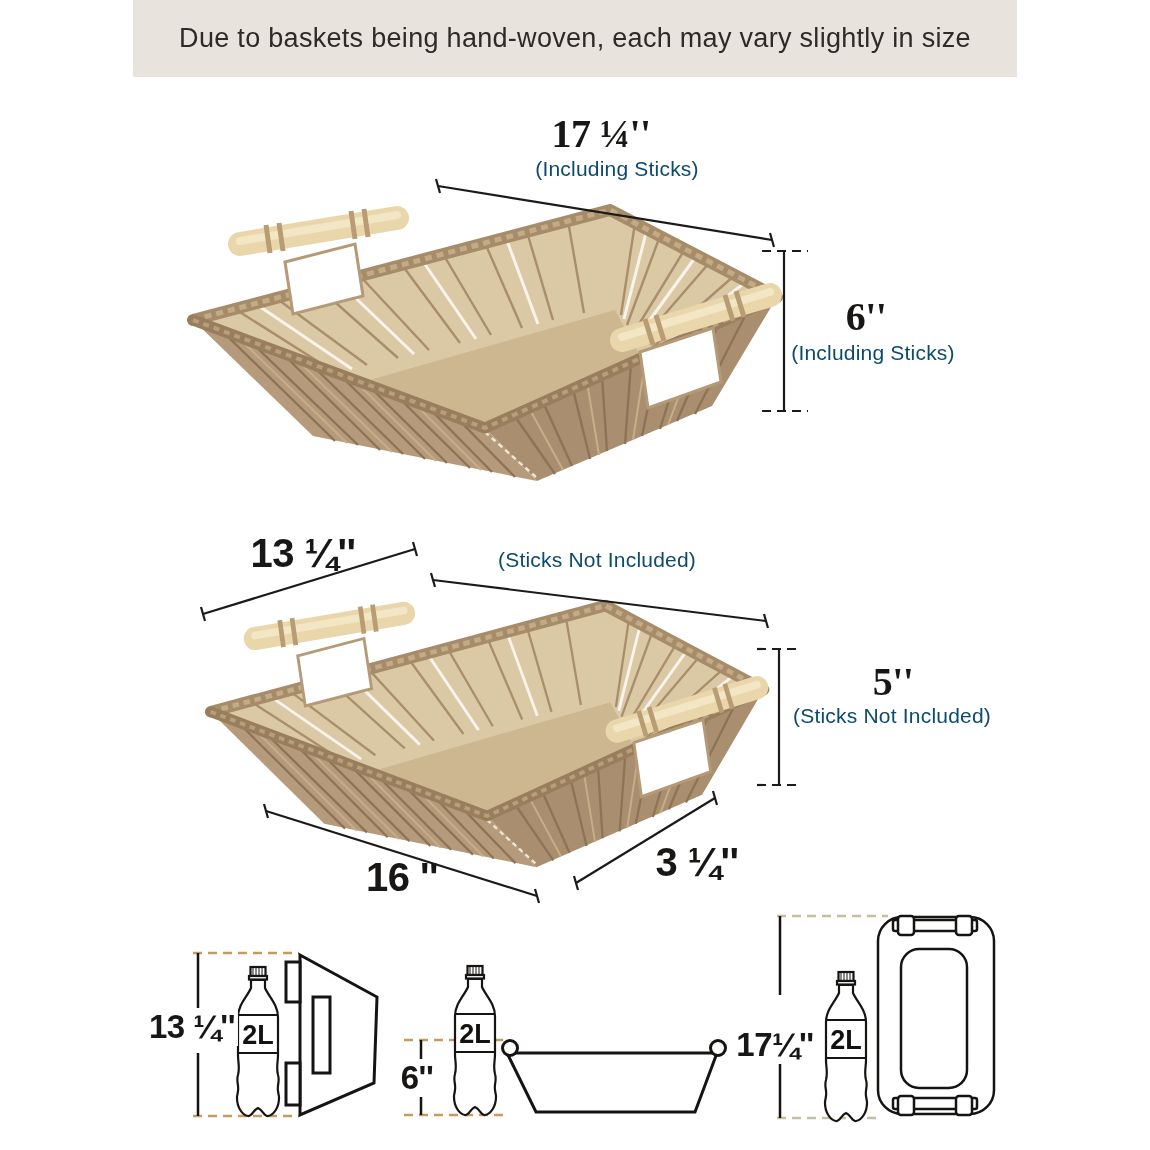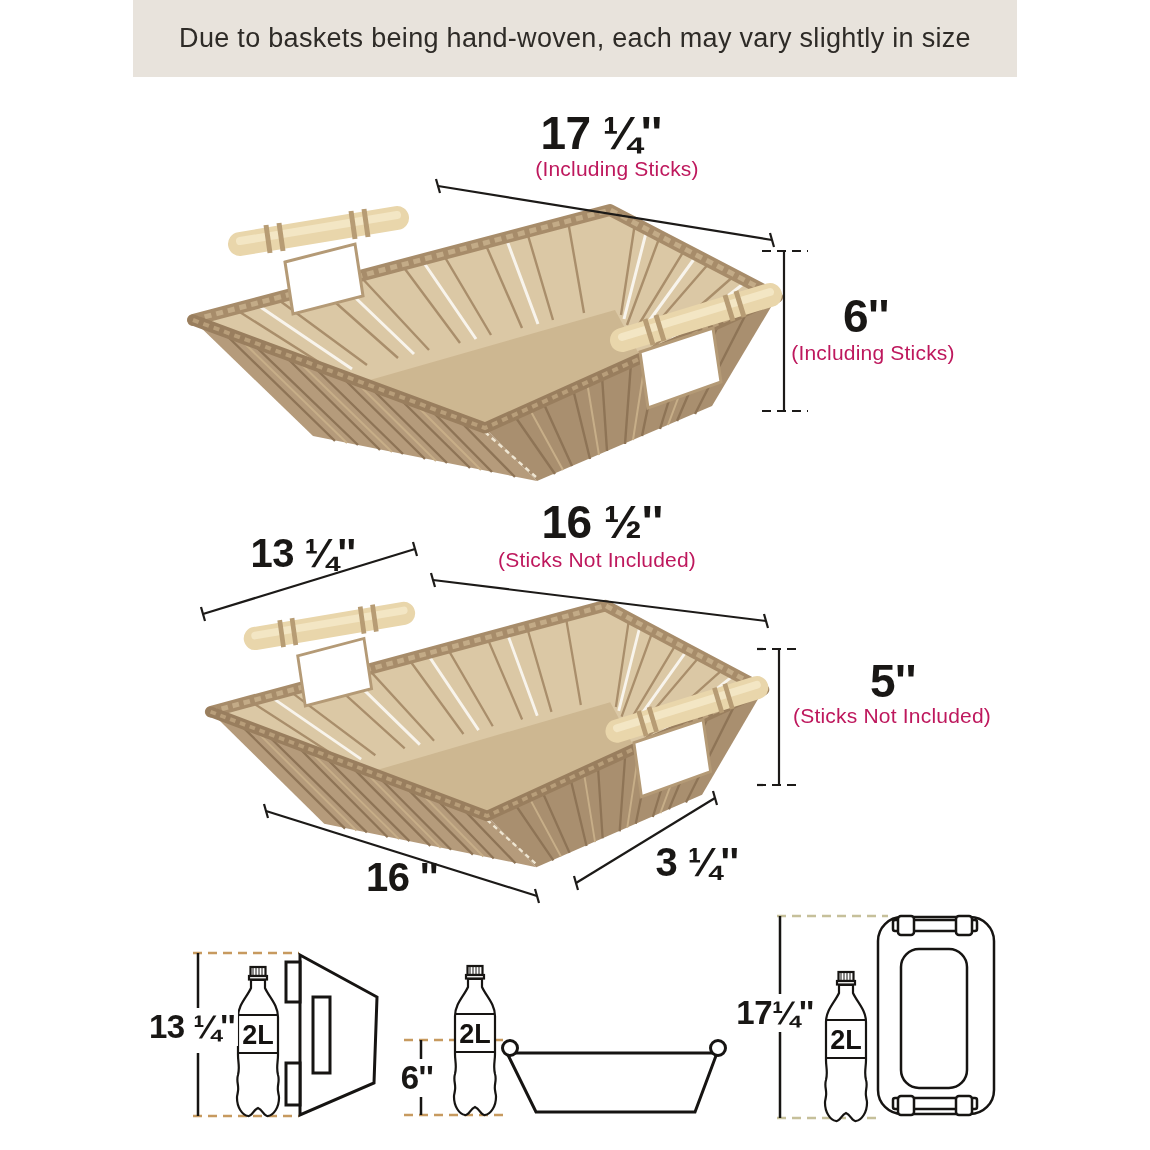--- a/index.html
+++ b/index.html
@@ -3,23 +3,23 @@
 <meta charset="utf-8">
 <style>
   html,body{margin:0;padding:0;background:#fff;}
   #stage{position:relative;width:1150px;height:1150px;background:#ffffff;overflow:hidden;
          font-family:"Liberation Sans", sans-serif;}
   #banner{position:absolute;left:133px;top:0;width:884px;height:77px;background:#e8e3dc;
           display:flex;align-items:center;justify-content:center;}
   #banner .txt{font-size:27px;font-weight:500;color:#2e2b27;letter-spacing:.3px;white-space:nowrap;}
   svg.canvas{position:absolute;left:0;top:0;z-index:1;}
   .lbl{position:absolute;transform:translate(-50%,-50%);white-space:nowrap;z-index:2;color:#191715;}
-  .big{font-size:46px;font-weight:700;letter-spacing:-.5px;}
+  .big{font-size:40px;font-weight:700;letter-spacing:-.5px;font-family:Liberation Serif, serif;}
   .big-s{font-size:40px;font-weight:700;letter-spacing:-.5px;}
-  .note{font-size:21px;font-weight:400;color:#be185d;letter-spacing:.2px;}
+  .note{font-size:21px;font-weight:400;color:#0c4a6e;letter-spacing:.2px;}
   .dia{font-size:33px;font-weight:700;letter-spacing:-.5px;background:#fff;padding:0 3px;}
   .bottle-lbl{font-size:27px;font-weight:700;color:#141210;}
 </style>
 </head>
 <body>
 
 <div id="stage">
 
   <div id="banner">
     <span class="txt">Due to baskets being hand-woven, each may vary slightly in size</span>
@@ -157,28 +157,27 @@
       </g>
     </g>
   </svg>
 
   <div class="lbl big" style="left:601px;top:133px">17 ¼''</div>
   <div class="lbl note" style="left:617px;top:169px">(Including Sticks)</div>
   <div class="lbl big" style="left:866px;top:316px">6''</div>
   <div class="lbl note" style="left:873px;top:353px">(Including Sticks)</div>
 
   <div class="lbl big-s" style="left:303px;top:553px">13 ¼''</div>
-  <div class="lbl big" style="left:602px;top:522px">16 ½''</div>
   <div class="lbl note" style="left:597px;top:560px">(Sticks Not Included)</div>
   <div class="lbl big" style="left:893px;top:681px">5''</div>
   <div class="lbl note" style="left:892px;top:716px">(Sticks Not Included)</div>
   <div class="lbl big-s" style="left:402px;top:877px">16 ''</div>
   <div class="lbl big-s" style="left:697px;top:862px">3 ¼''</div>
 
   <div class="lbl dia" style="left:192px;top:1027px">13 ¼''</div>
   <div class="lbl dia" style="left:417px;top:1078px">6''</div>
-  <div class="lbl dia" style="left:775px;top:1013px">17¼''</div>
+  <div class="lbl dia" style="left:775px;top:1045px">17¼''</div>
 
   <div class="lbl bottle-lbl" style="left:258px;top:1035px">2L</div>
   <div class="lbl bottle-lbl" style="left:475px;top:1034px">2L</div>
   <div class="lbl bottle-lbl" style="left:846px;top:1040px">2L</div>
 
 </div>
 
 </body></html>

